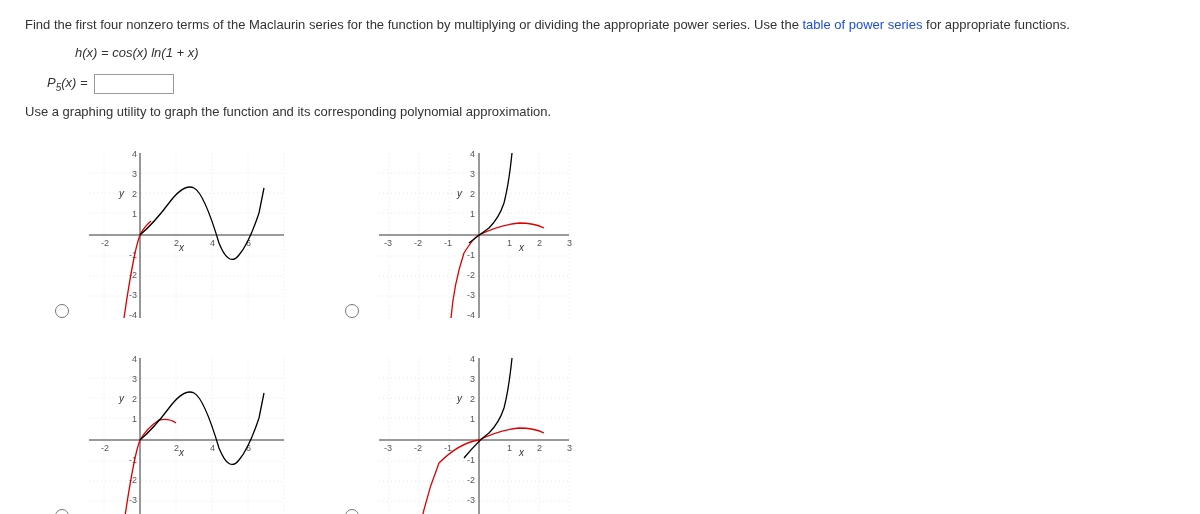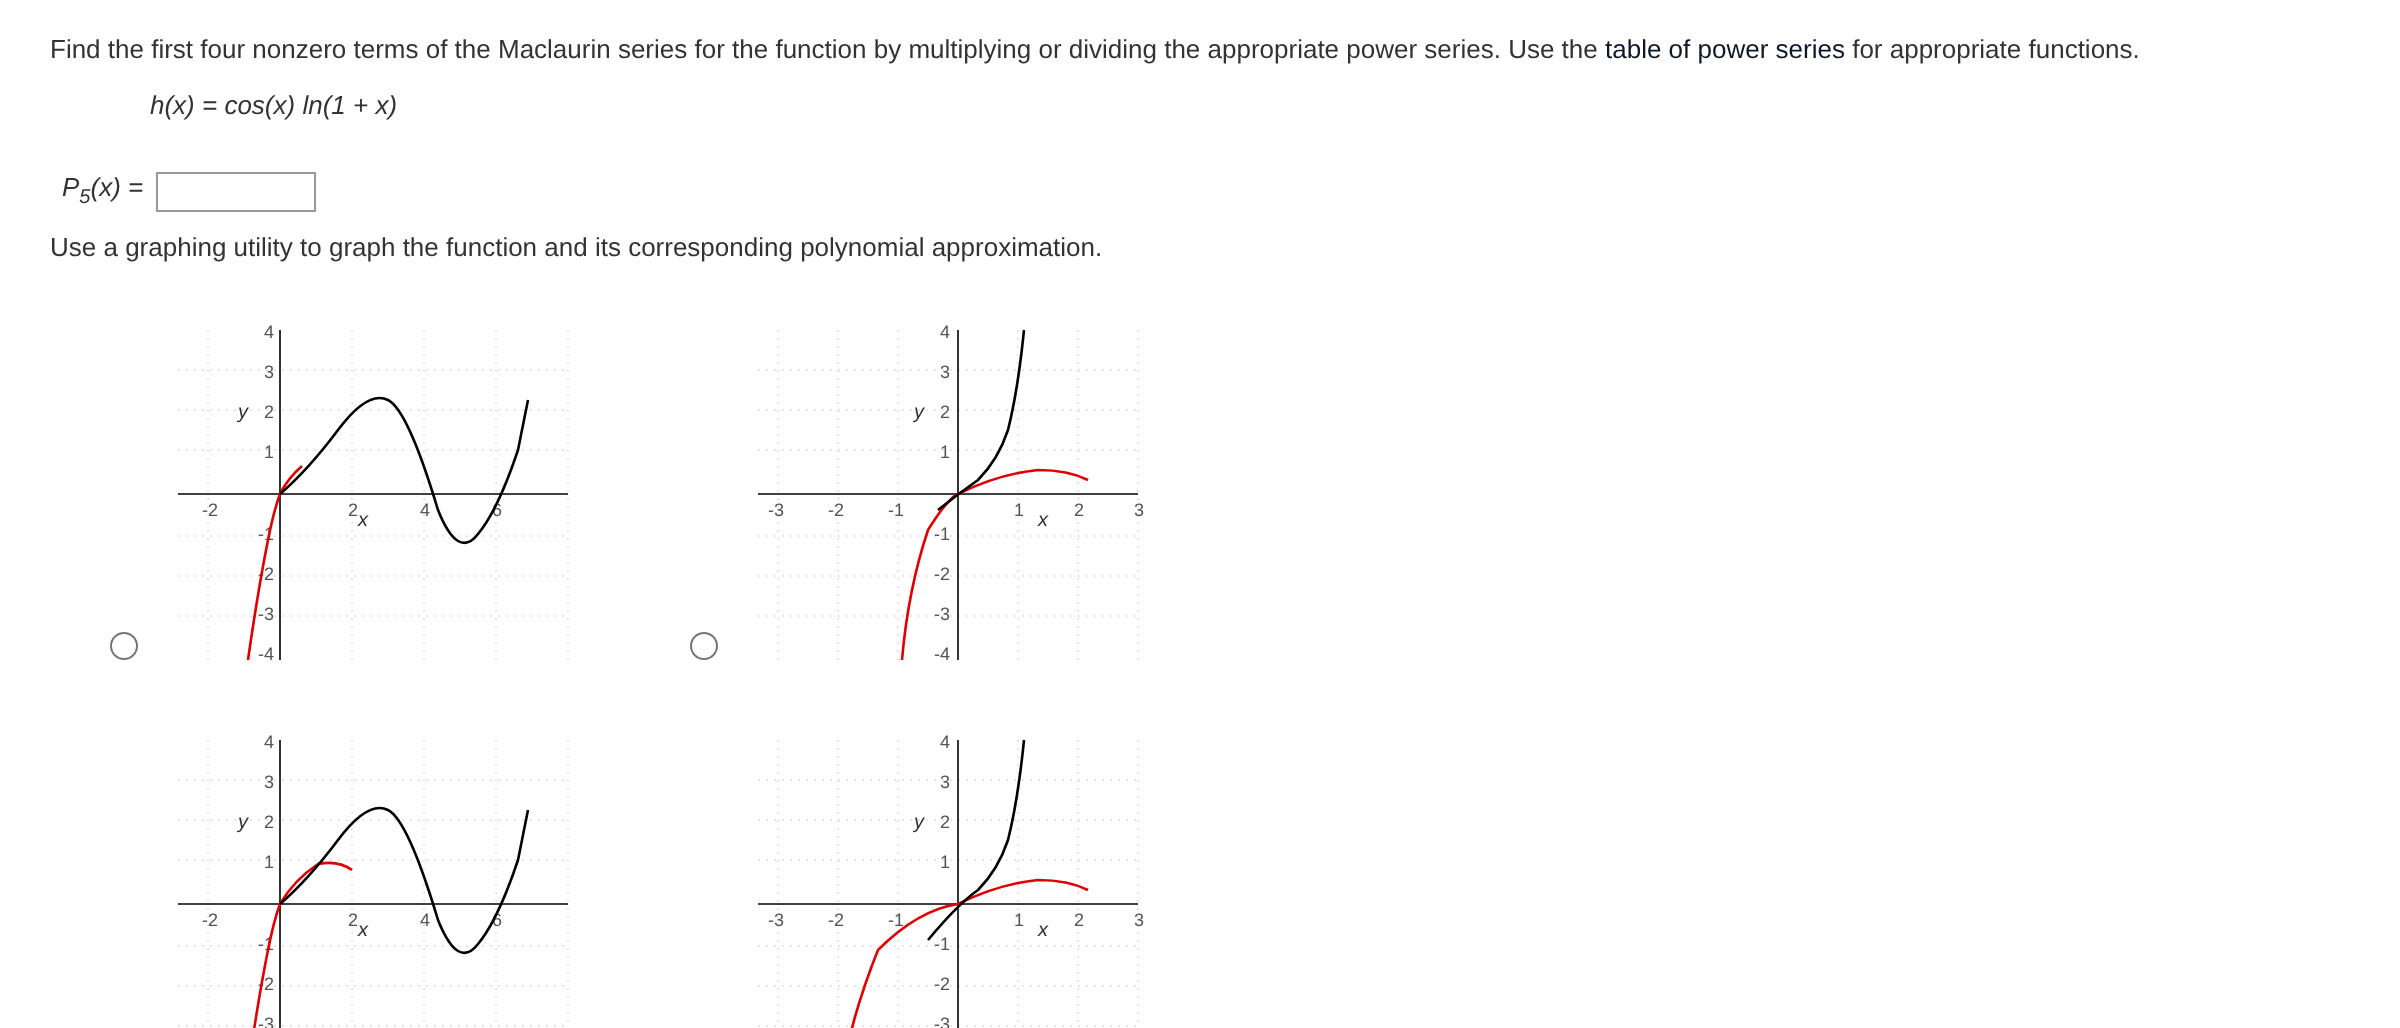--- a/index.html
+++ b/index.html
@@ -4,32 +4,32 @@
   <style>
     * { margin: 0; padding: 0; box-sizing: border-box; }
     body {
       font-family: Arial, sans-serif;
       font-size: 13px;
       color: #333;
       padding: 15px 25px;
       background: #fff;
     }
     .question-text { margin-bottom: 10px; line-height: 1.5; }
-    .link-style { color: #0f172a; }
+    .link-style { color: #1d4ed8; }
     .function-def {
       margin-left: 50px;
-      margin-bottom: 26px;
+      margin-bottom: 14px;
       font-style: italic;
     }
     .answer-row {
       display: flex;
       align-items: center;
       gap: 6px;
       margin-bottom: 10px;
-      margin-left: 6px;
+      margin-left: 22px;
     }
     .answer-row .label { font-style: italic; }
     .sub { font-size: 10px; vertical-align: sub; }
     .answer-input {
       width: 80px;
       height: 20px;
       border: 1px solid #999;
     }
     .instruction { margin-bottom: 24px; }
     .graphs-grid {

